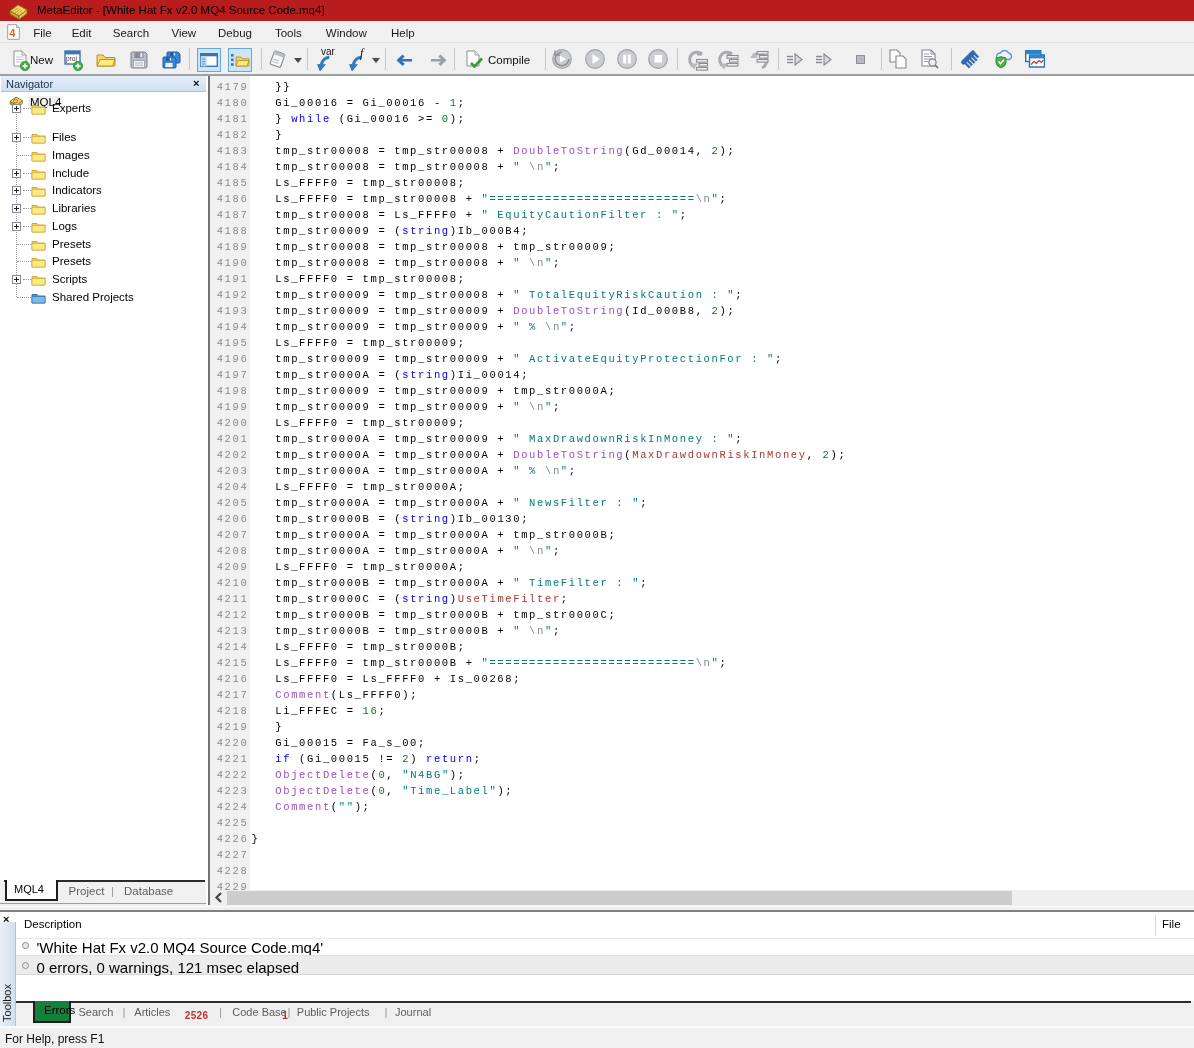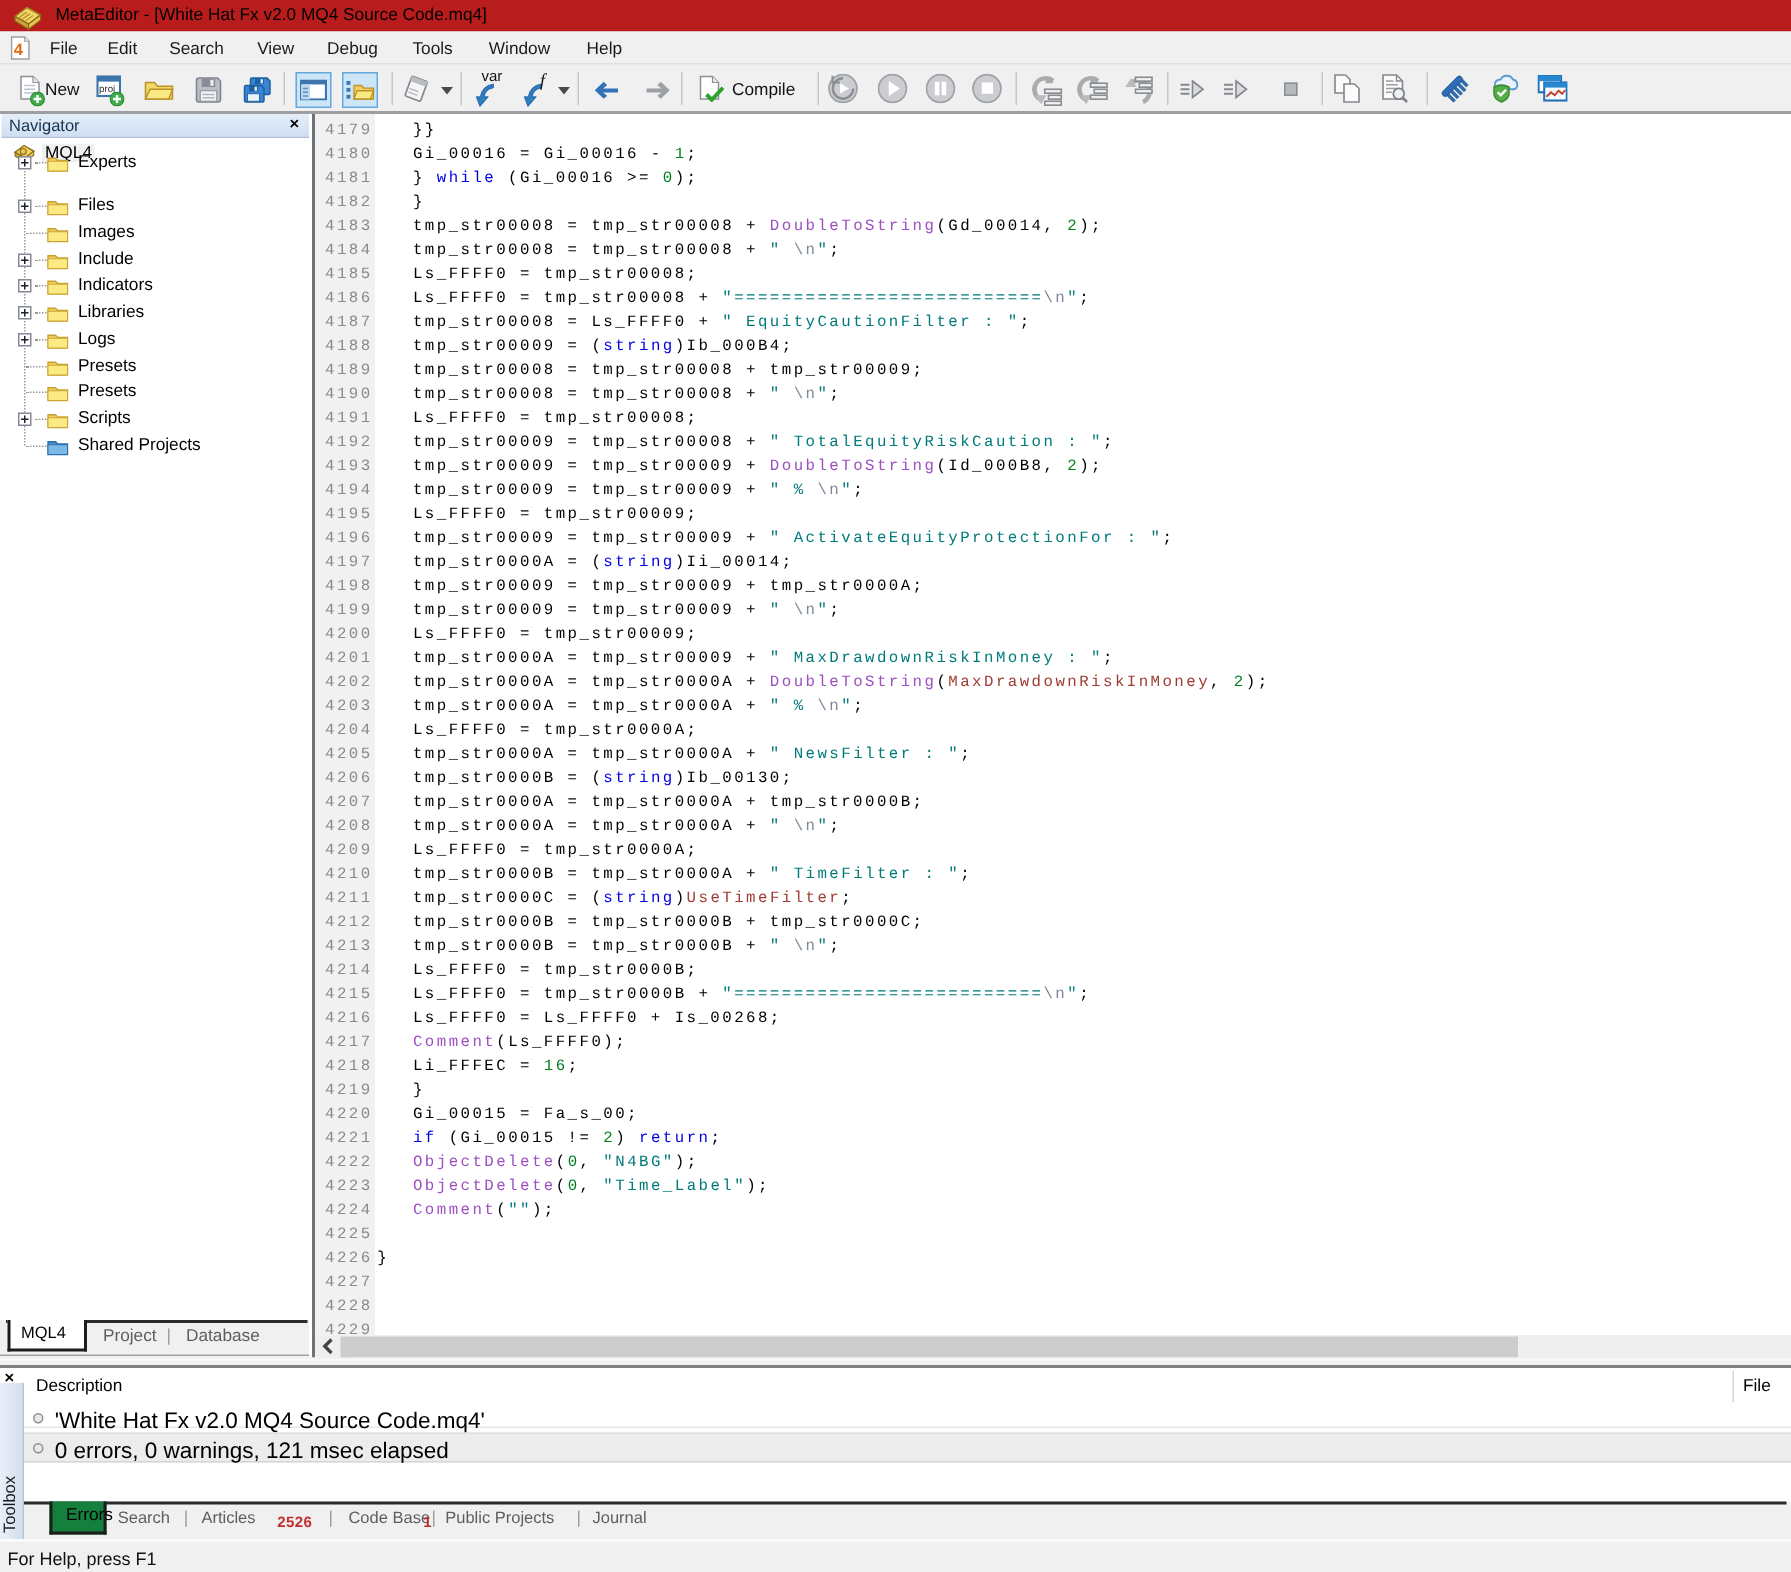--- a/index.html
+++ b/index.html
@@ -51,21 +51,21 @@
 #hs-thumb { left:17px; top:0.5px; width:785px; height:14px; background:#cdcdcd; }
 
 #midstrip { left:0; top:905px; width:1194px; height:5px; background:#f0f0f0; }
 #midstrip .w { position:absolute; left:0; top:1px; width:1194px; height:1px; background:#fbfbfb; }
 
 #tbx-border { left:0; top:910px; width:1194px; height:2px; background:#7e8084; }
 #toolbox { left:0; top:912px; width:1194px; height:116px; background:#fff; }
 #tbx-strip { position:absolute; left:0; top:10px; width:16px; height:104px; background:linear-gradient(90deg,#e9eff8,#d3dfef); border-right:1px solid #b2c1d6; }
 #tbx-strip span { position:absolute; left:1px; bottom:4px; font-size:11px; color:#1a1a1a; writing-mode:vertical-rl; transform:rotate(180deg); }
 #tbx-x { left:3px; top:1px; font-size:11px; font-weight:bold; color:#000; }
-#tbx-head { position:absolute; left:16px; top:0; width:1178px; height:40px; background:#fff; border-bottom:1px solid #e8e8e8;text-decoration:underline; }
+#tbx-head { position:absolute; left:16px; top:0; width:1178px; height:27px; background:#fff; border-bottom:1px solid #e8e8e8;text-decoration:underline; }
 #tbx-head .t1 { position:absolute; left:8px; top:6px; font-size:11.5px; color:#000; }
 #tbx-head .t2 { position:absolute; left:1146px; top:6px; font-size:11.5px; color:#000; }
 #tbx-head .cs { position:absolute; left:1139px; top:2px; width:1px; height:21px; background:#d8d8d8; }
 .tbxrow { position:absolute; left:16px; width:1178px; height:20px; }
 .tbxrow .circ { position:absolute; left:6px; top:6px; width:7px; height:7px; border-radius:50%; border:1.4px solid #8f8f8f; background:#e8e8e8; }
 .tbxrow .txt { position:absolute; left:20.5px; top:3px; font-size:15px; color:#000; }
 #row2 { background:#ececec; border-top:1px solid #e0e0e0; border-bottom:1px solid #d6d6d6; }
 
 #tbxtabs { left:16px; top:1001px; width:1178px; height:27px; background:#f0f0f0; }
 #tbxtabs .bar { position:absolute; left:0px; top:0; width:1175px; height:2px; background:#2b2b2b; }

